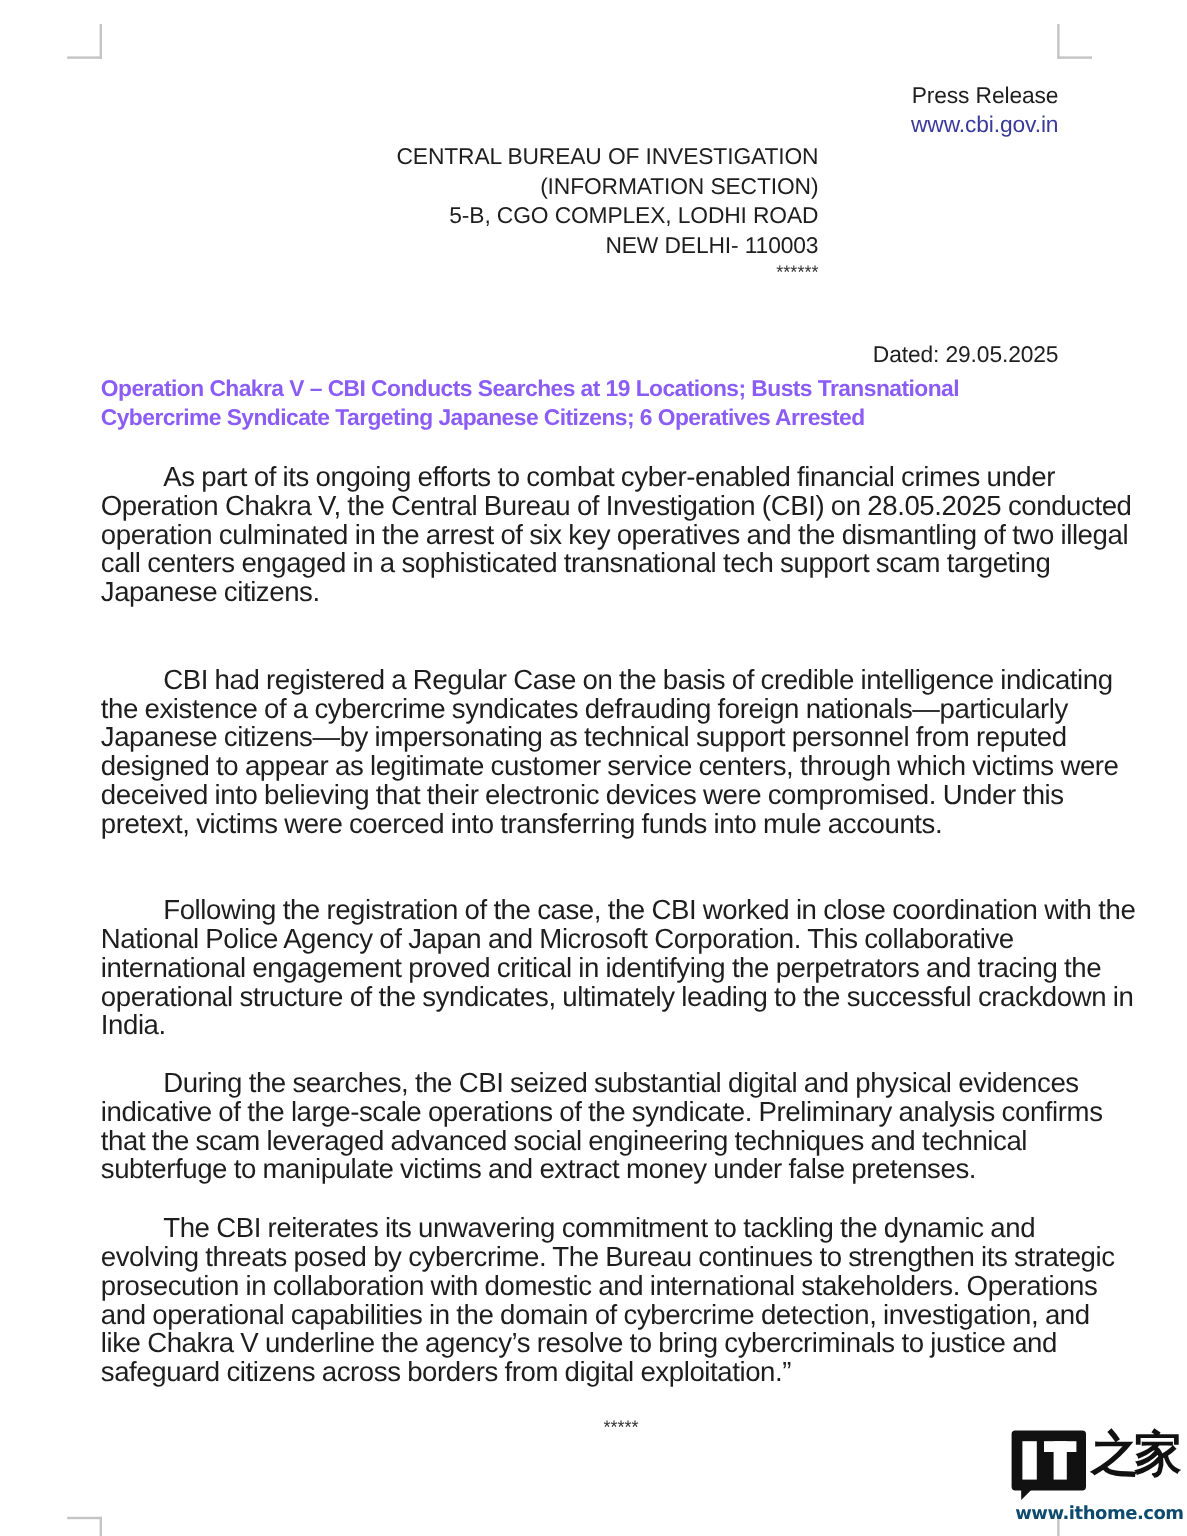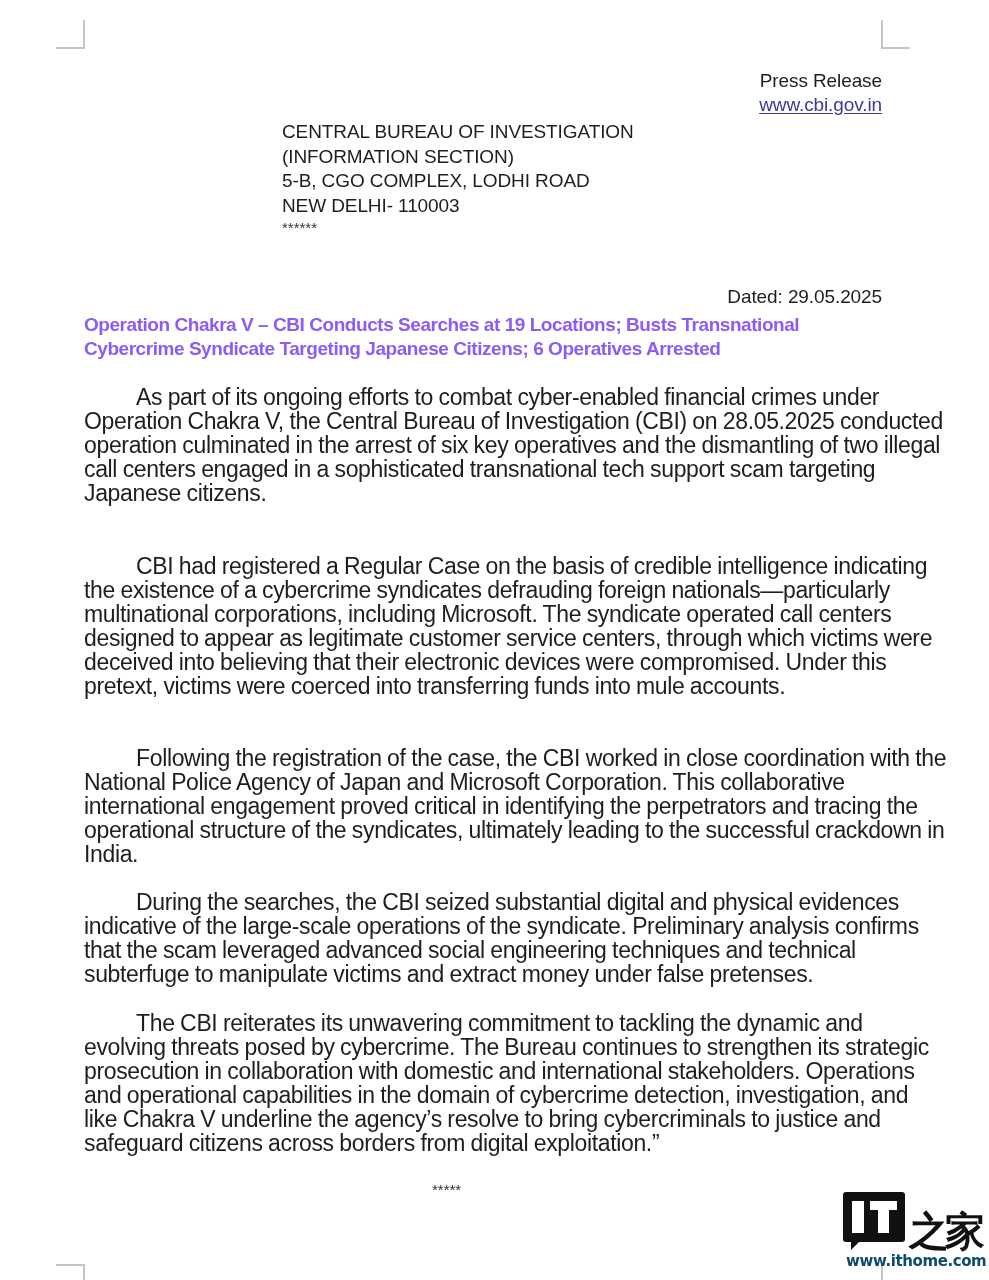--- a/index.html
+++ b/index.html
@@ -3,23 +3,23 @@
 <meta charset="utf-8">
 <style>
   html, body { margin: 0; padding: 0; background: #ffffff; }
   body {
     width: 989px; height: 1280px; position: relative; overflow: hidden;
     font-family: "Liberation Sans", sans-serif; color: #1e1e1e;
   }
   .mark { position: absolute; background: #c4c4c4; }
   .abs { position: absolute; }
   .right { text-align: right; margin-top: 20px; }
-  .center { text-align: left; }
+  .center { text-align: right; }
   .hdr-line { font-size: 19px; line-height: 24.5px; letter-spacing: -0.1px; }
-  .link { color: #3a3a9c; text-decoration: underline; text-underline-offset: 2px; }
+  .link { color: #3a3a9c; text-underline-offset: 2px; }
   .title {
     font-size: 19px; line-height: 24px; font-weight: bold; color: #8b5cf6;
     letter-spacing: -0.45px; font-weight: 700;
   }
   .para {
     position: absolute; left: 84px; width: 800px;
     font-size: 23px; line-height: 24.1px; letter-spacing: -0.35px; word-spacing: -0.5px;
   }
   .para .ln { display: block; white-space: nowrap; }
   .para .ln.first { padding-left: 52px; }
@@ -29,21 +29,21 @@
     position: absolute; left: 0; top: 0; width: 62px; height: 50px; background: #111;
     border-radius: 3px;
   }
   .logo-box .I { position: absolute; left: 9px; top: 9px; width: 12px; height: 32px; background: #fff; }
   .logo-box .Tt { position: absolute; left: 27px; top: 9px; width: 27px; height: 9px; background: #fff; }
   .logo-box .Ts { position: absolute; left: 35px; top: 9px; width: 11px; height: 32px; background: #fff; }
   .logo-tail {
     position: absolute; left: 8px; top: 48px; width: 0; height: 0;
     border-left: 10px solid #111; border-bottom: 10px solid transparent;
   }
-  .logo-cn { position: absolute; left: 66px; top: 16px; font-size: 40px; font-weight: bold; color: #111; font-family: Liberation Serif, serif; letter-spacing: -4px; line-height: 48px; }
+  .logo-cn { position: absolute; left: 66px; top: 0; font-size: 40px; font-weight: bold; color: #111; font-family: Liberation Mono, monospace; letter-spacing: -4px; line-height: 48px; }
   .logo-url { position: absolute; left: 3px; top: 60px; font-size: 15px; font-weight: bold; color: #0c4a6e; letter-spacing: -0.4px; font-family: "DejaVu Sans", sans-serif; }
 </style>
 </head>
 <body>
 
 <div class="mark" style="left:56px; top:47px; width:29px; height:2px;"></div>
 <div class="mark" style="left:83px; top:20px; width:2px; height:29px;"></div>
 <div class="mark" style="left:881px; top:20px; width:2px; height:29px;"></div>
 <div class="mark" style="left:881px; top:47px; width:29px; height:2px;"></div>
 <div class="mark" style="left:56px; top:1264px; width:29px; height:2px;"></div>
@@ -72,21 +72,21 @@
   <span class="ln first">As part of its ongoing efforts to combat cyber-enabled financial crimes under</span>
   <span class="ln">Operation Chakra V, the Central Bureau of Investigation (CBI) on 28.05.2025 conducted</span>
   <span class="ln">operation culminated in the arrest of six key operatives and the dismantling of two illegal</span>
   <span class="ln">call centers engaged in a sophisticated transnational tech support scam targeting</span>
   <span class="ln">Japanese citizens.</span>
 </div>
 
 <div class="para" style="top:554px;">
   <span class="ln first">CBI had registered a Regular Case on the basis of credible intelligence indicating</span>
   <span class="ln">the existence of a cybercrime syndicates defrauding foreign nationals—particularly</span>
-  <span class="ln">multinational corporations, including Microsoft. The syndicate operated call centers</span>
+  <span class="ln">Japanese citizens—by impersonating as technical support personnel from reputed</span>
   <span class="ln">designed to appear as legitimate customer service centers, through which victims were</span>
   <span class="ln">deceived into believing that their electronic devices were compromised. Under this</span>
   <span class="ln">pretext, victims were coerced into transferring funds into mule accounts.</span>
 </div>
 
 <div class="para" style="top:746px;">
   <span class="ln first">Following the registration of the case, the CBI worked in close coordination with the</span>
   <span class="ln">National Police Agency of Japan and Microsoft Corporation. This collaborative</span>
   <span class="ln">international engagement proved critical in identifying the perpetrators and tracing the</span>
   <span class="ln">operational structure of the syndicates, ultimately leading to the successful crackdown in</span>

